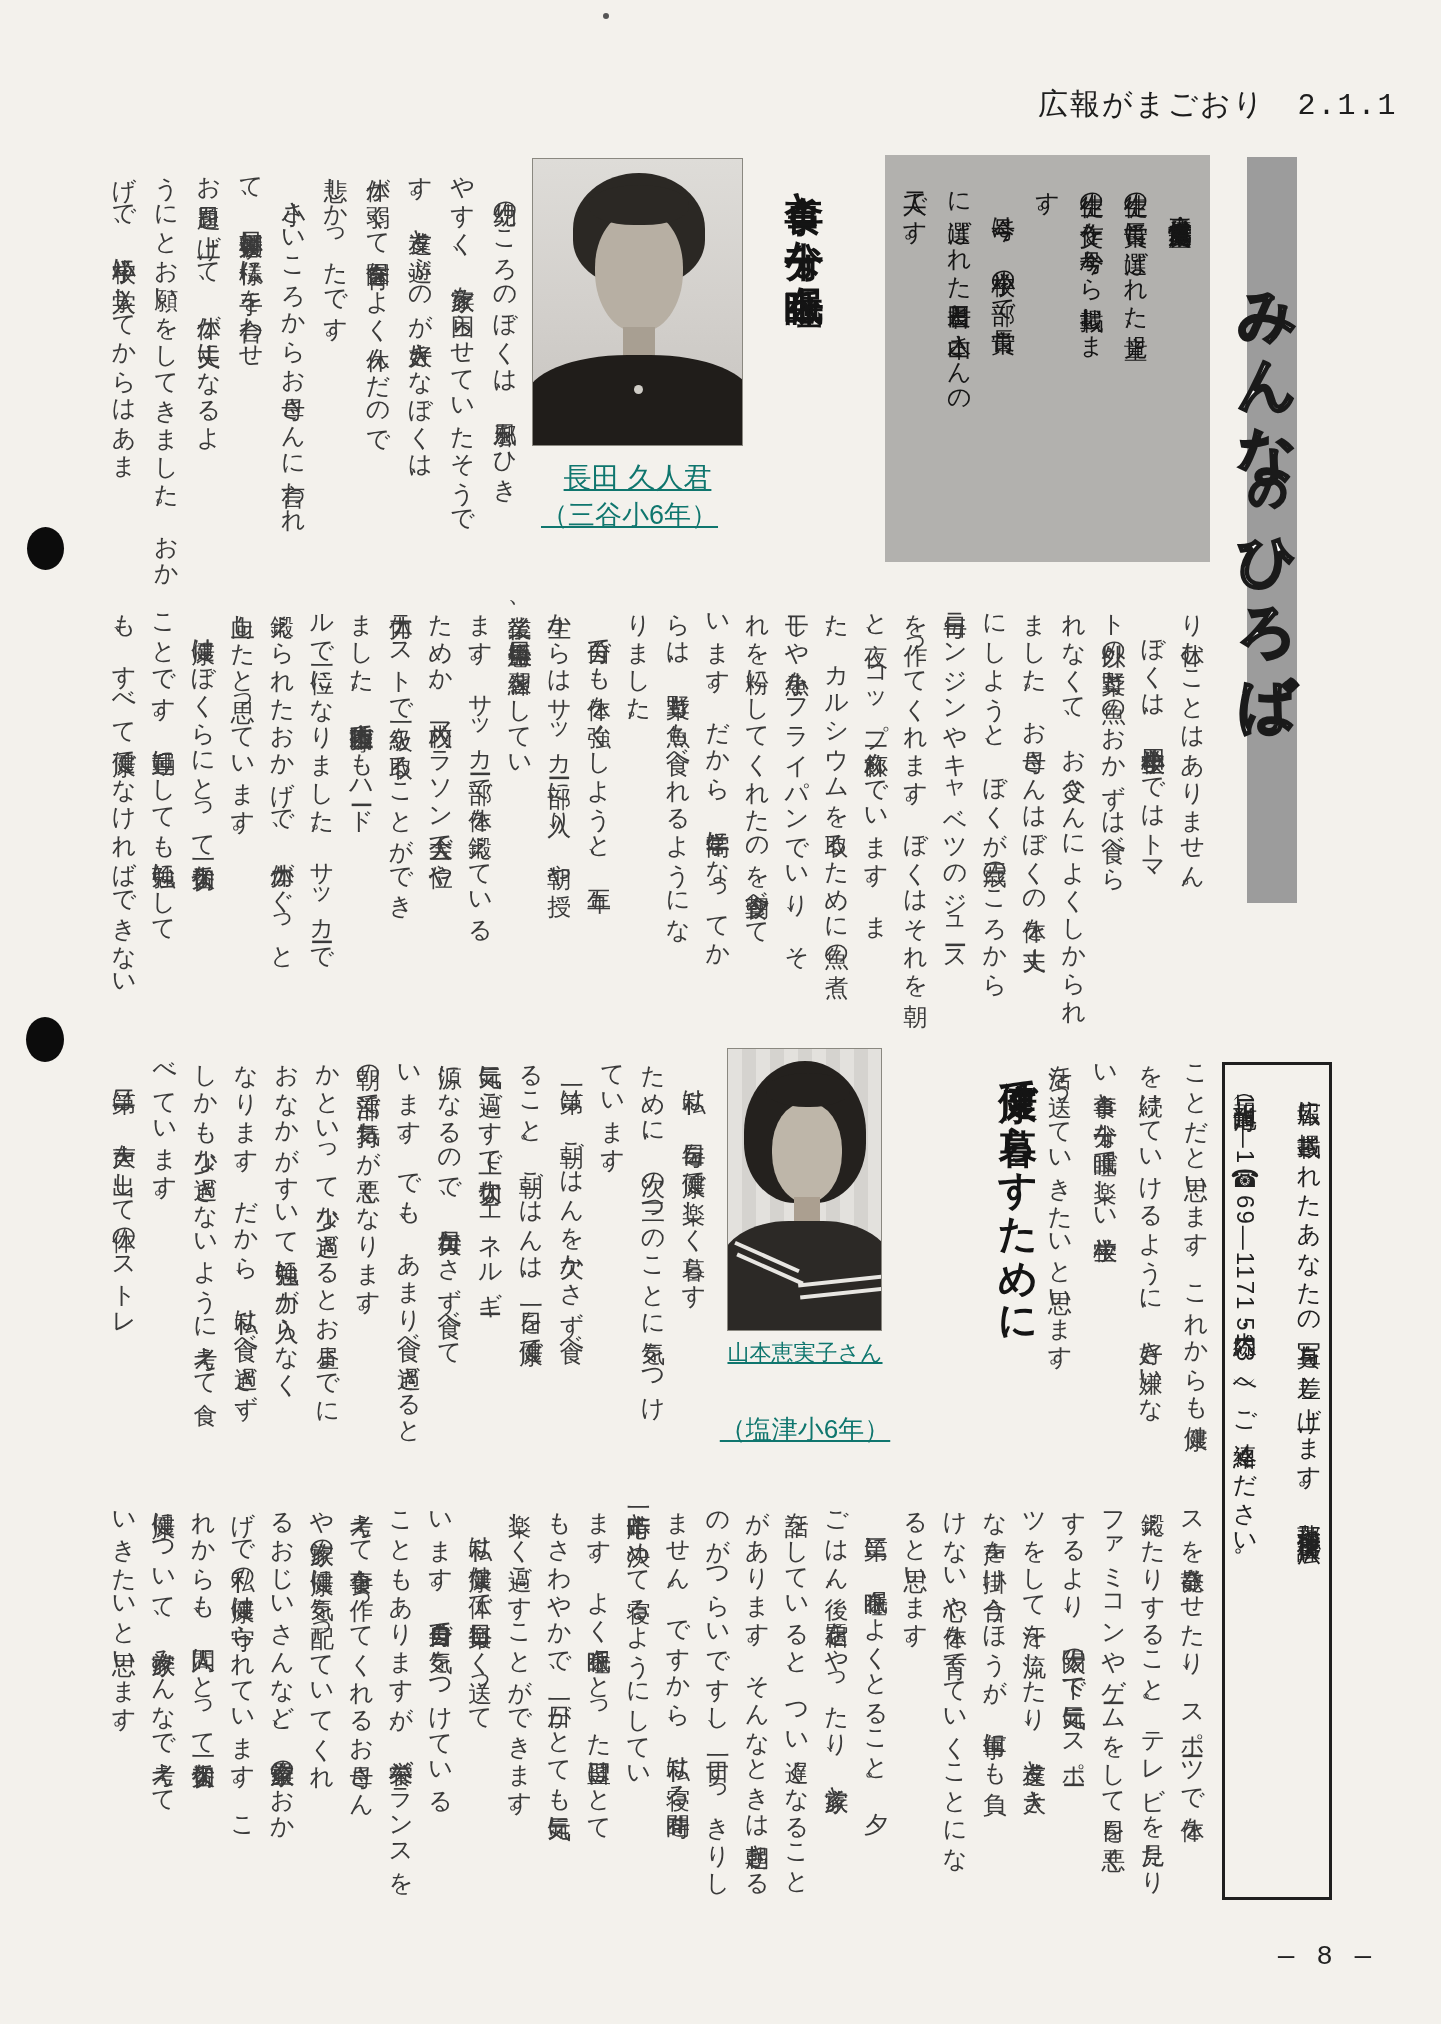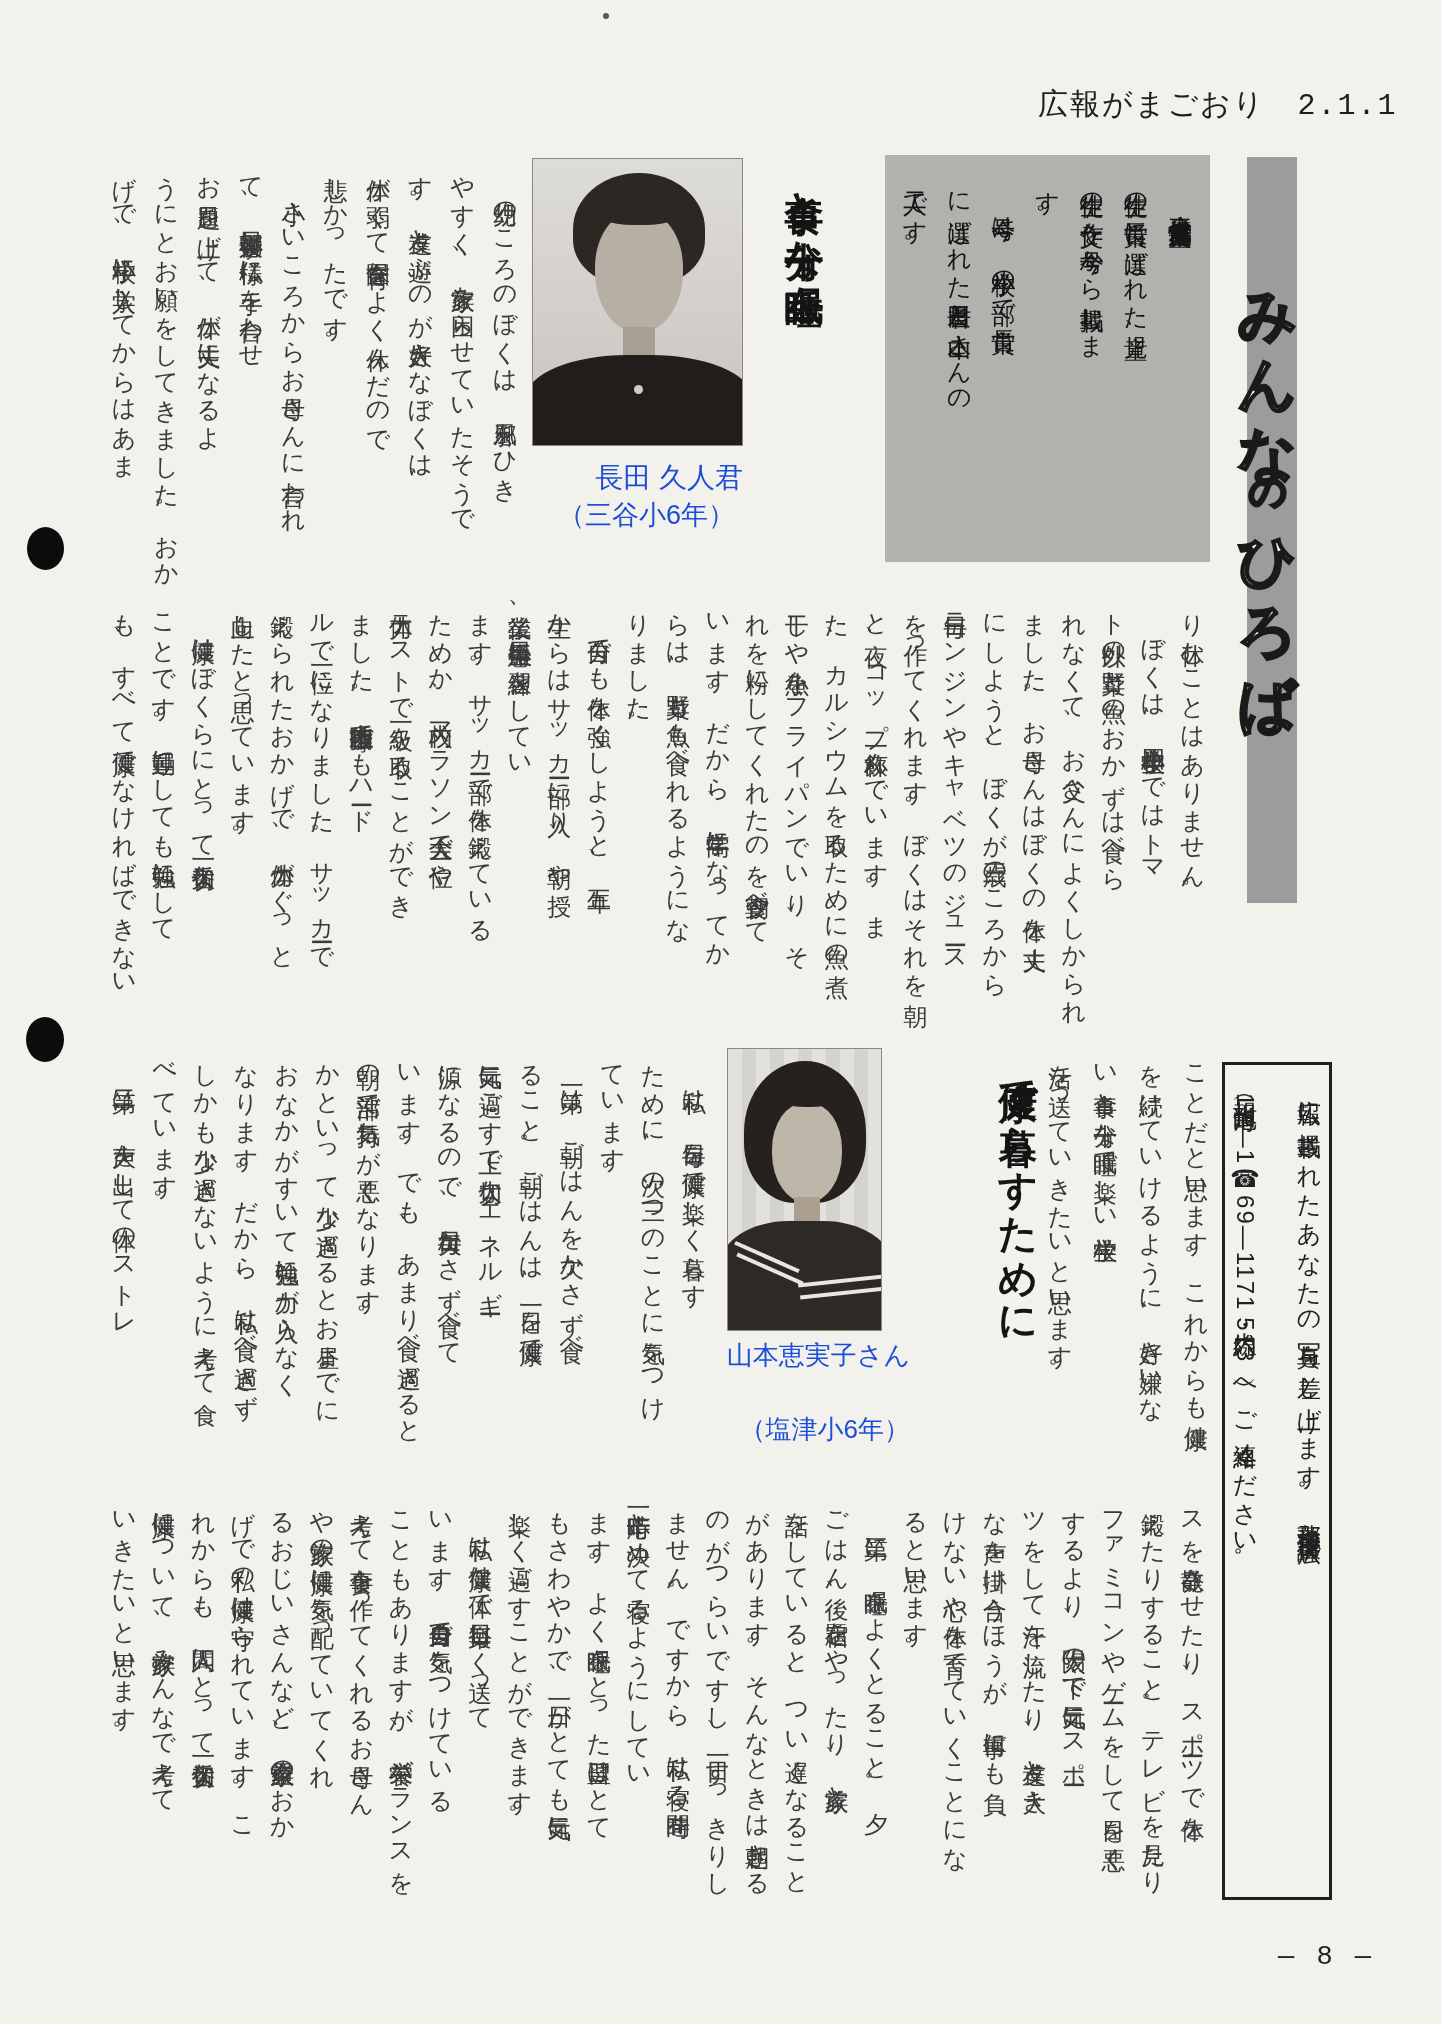--- a/index.html
+++ b/index.html
@@ -64,21 +64,21 @@
   #headline-1{left:783px;top:165px;height:360px;}
   #headline-2{left:997px;top:1052px;height:360px;}
   
   .photo{border:1px solid #8a8880;box-sizing:border-box;overflow:hidden;}
   #photo-1{left:532px;top:158px;width:211px;height:288px;
     background:linear-gradient(180deg,#dedcd8 0%,#d2cfcb 55%,#c6c3bf 100%);}
   #photo-2{left:727px;top:1048px;width:155px;height:283px;
     background:repeating-linear-gradient(90deg,#e3e1dd 0px,#e3e1dd 14px,#d5d3cf 14px,#d5d3cf 28px);}
   .shape{position:absolute;}
   
-  .caption{color:#1d4ed8;text-align:right;}
+  .caption{color:#0f766e;text-align:center;text-decoration:underline;}
   
   #notice-box{
     left:1222px;top:1062px;width:110px;height:838px;
     border:3px solid #1f1f1f;
     box-sizing:border-box;
     padding:16px 8px;
     background:#f3f1ec;
   }
   #notice-box .vcol{font-size:24px;color:#222;letter-spacing:2px;}
   
@@ -182,21 +182,21 @@
     <div class="shape" style="left:16px;top:12px;width:122px;height:142px;background:#24211e;border-radius:50% 50% 42% 42%;"></div>
     <div class="shape" style="left:44px;top:54px;width:70px;height:100px;background:#beb6a9;border-radius:46% 46% 50% 50%;"></div>
     <div class="shape" style="left:38px;top:24px;width:84px;height:34px;background:#24211e;border-radius:50% 50% 48% 48%;"></div>
     <div class="shape" style="left:66px;top:148px;width:26px;height:30px;background:#ab9f90;"></div>
     <div class="shape" style="left:-8px;top:172px;width:172px;height:111px;background:#2c2926;border-radius:40% 40% 0 0;"></div>
     <div class="shape" style="left:4px;top:206px;width:70px;height:4px;background:#e8e6e2;transform:rotate(24deg);"></div>
     <div class="shape" style="left:6px;top:218px;width:72px;height:4px;background:#e8e6e2;transform:rotate(24deg);"></div>
     <div class="shape" style="left:70px;top:230px;width:86px;height:4px;background:#e8e6e2;transform:rotate(-6deg);"></div>
     <div class="shape" style="left:72px;top:242px;width:84px;height:4px;background:#e8e6e2;transform:rotate(-6deg);"></div>
   </div>
-  <div class="abs caption" style="left:700px;top:1338px;width:210px;font-size:26px;">山本恵実子さん</div>
+  <div class="abs caption" style="left:700px;top:1338px;width:210px;font-size:22px;">山本恵実子さん</div>
   <div class="abs caption" style="left:700px;top:1412px;width:210px;font-size:26px;">（塩津小6年）</div>
 
   <div class="abs vcols body-text" style="left:112px;top:1048px;width:594px;height:425px;">
       <div class="vcol">　私は、毎日を健康で楽しく暮らす</div>
       <div class="vcol">ために、次の三つのことに気をつけ</div>
       <div class="vcol">ています。</div>
       <div class="vcol">　第一は、朝ごはんを欠かさず食べ</div>
       <div class="vcol">ること。朝ごはんは、一日を健康で</div>
       <div class="vcol">元気に過ごす上で大切なエネルギー</div>
       <div class="vcol">源になるので、毎日欠かさず食べて</div>

